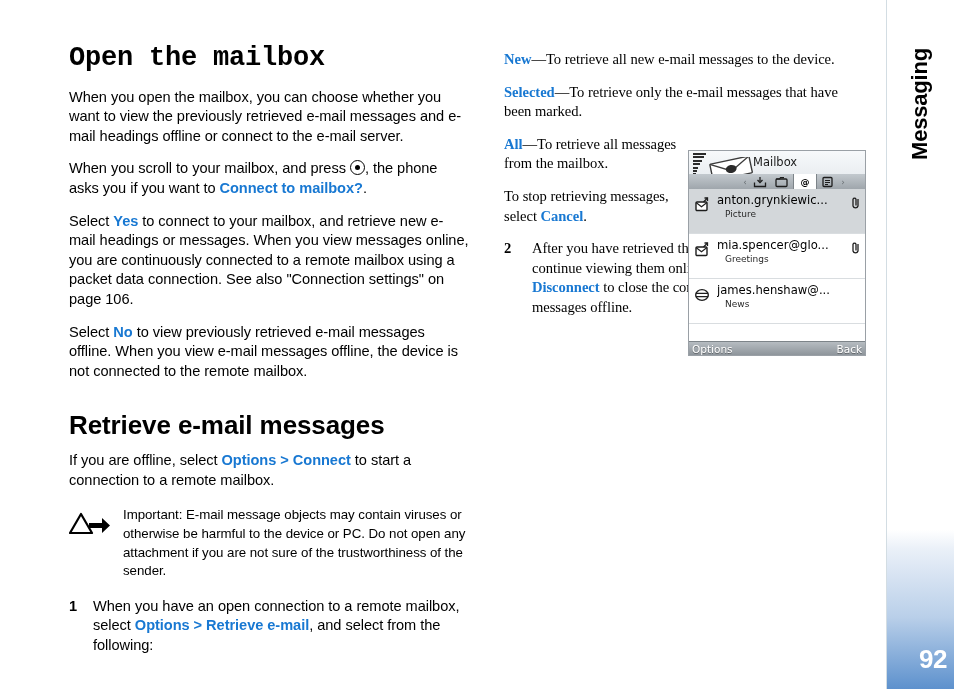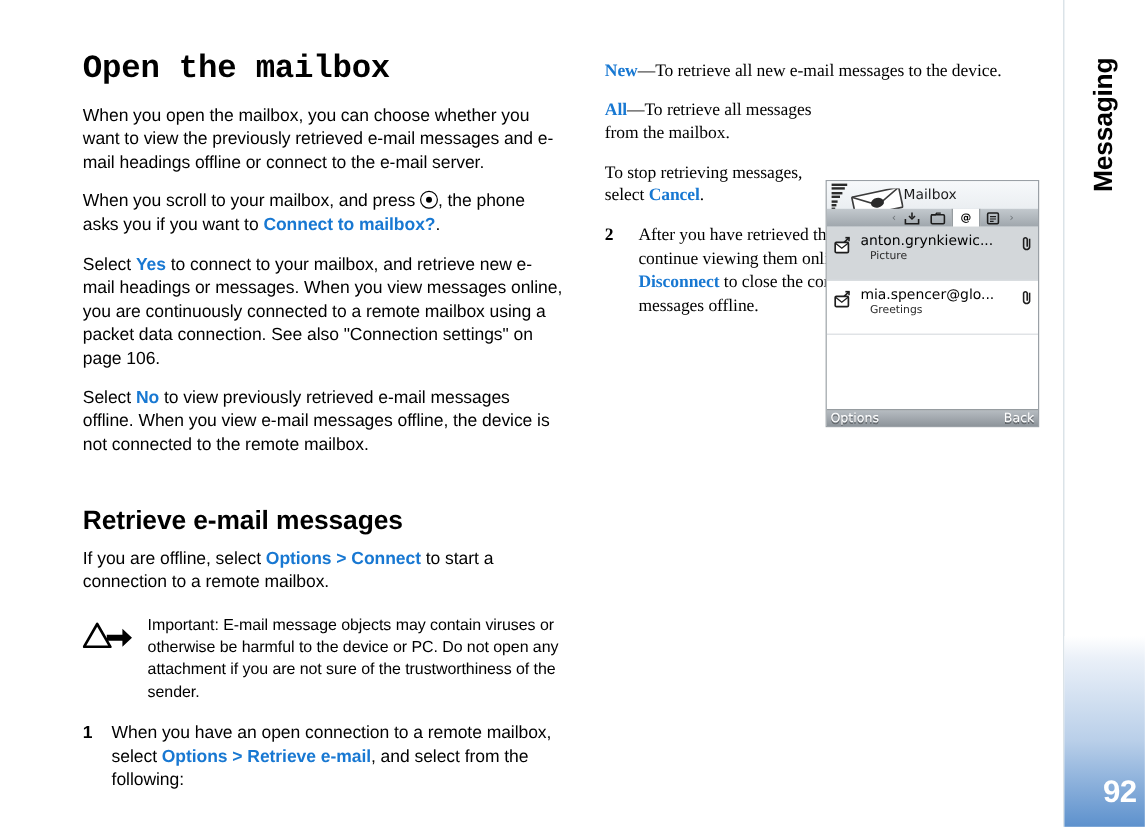--- a/index.html
+++ b/index.html
@@ -37,24 +37,24 @@
 
   h1.title {
     font-size: 27px;
     font-weight: bold;
     letter-spacing: -0.2px;
     margin: 0 0 14px 0;
     line-height: 1.1;
     font-family: Liberation Mono, monospace;
   }
   h2.subtitle {
-    font-size: 22px;
+    font-size: 26px;
     font-weight: bold;
     letter-spacing: -0.1px;
-    margin: 40px 0 10px 0;
+    margin: 30px 0 10px 0;
     line-height: 1.15;
   }
   p.body {
     font-size: 14.6px;
     line-height: 19.6px;
     margin: 0 0 13px 0;
     letter-spacing: -0.05px;
   }
 
   b.hl {
@@ -371,20 +371,21 @@
       <div class="num">1</div>
       <div class="num-body"><span>When you have an open connection to a remote mailbox, select </span><b class="hl">Options &gt; Retrieve e-mail</b><span>, and select from the following:</span></div>
     </div>
 
   </div>
 
   <div class="col-right">
 
     <p class="body"><b class="hl">New</b><span>—To retrieve all new e-mail messages to the device.</span></p>
 
+    <p class="body"><b class="hl">Selected</b><span>—To retrieve only the e-mail messages that have been marked.</span></p>
 
     <p class="body right-narrow"><b class="hl">All</b><span>—To retrieve all messages from the mailbox.</span></p>
 
     <p class="body right-narrow"><span>To stop retrieving messages, select </span><b class="hl">Cancel</b><span>.</span></p>
 
     <div class="num-item">
       <div class="num">2</div>
       <div class="num-body right-narrow"><span>After you have retrieved the e-mail messages, you can continue viewing them online, or select </span><b class="hl">Options &gt; Disconnect</b><span> to close the connection and view the e-mail messages offline.</span></div>
     </div>
 
@@ -475,20 +476,30 @@
         </span>
         <span class="clip">
           <svg width="10" height="14" viewBox="0 0 10 14" aria-hidden="true">
             <path d="M7 3 L7 10 A2.6 2.6 0 0 1 2 10 L2 3.2 A1.6 1.6 0 0 1 5 3.2 L5 9.6" fill="none" stroke="#1d1d1d" stroke-width="1.3"></path>
           </svg>
         </span>
         <div class="sender">mia.spencer@glo...</div>
         <div class="subject">Greetings</div>
       </div>
 
+      <div class="msg-row">
+        <span class="row-icon">
+          <svg width="16" height="16" viewBox="0 0 16 16" aria-hidden="true">
+            <ellipse cx="8" cy="8" rx="6.3" ry="5.4" fill="none" stroke="#1d1d1d" stroke-width="1.4"></ellipse>
+            <path d="M1.8 6.3 h12.4 M1.8 9.7 h12.4" stroke="#1d1d1d" stroke-width="1.2"></path>
+          </svg>
+        </span>
+        <div class="sender">james.henshaw@...</div>
+        <div class="subject">News</div>
+      </div>
 
     </div>
 
     <div class="softkeys">
       <span>Options</span>
       <span>Back</span>
     </div>
 
   </div>
 

